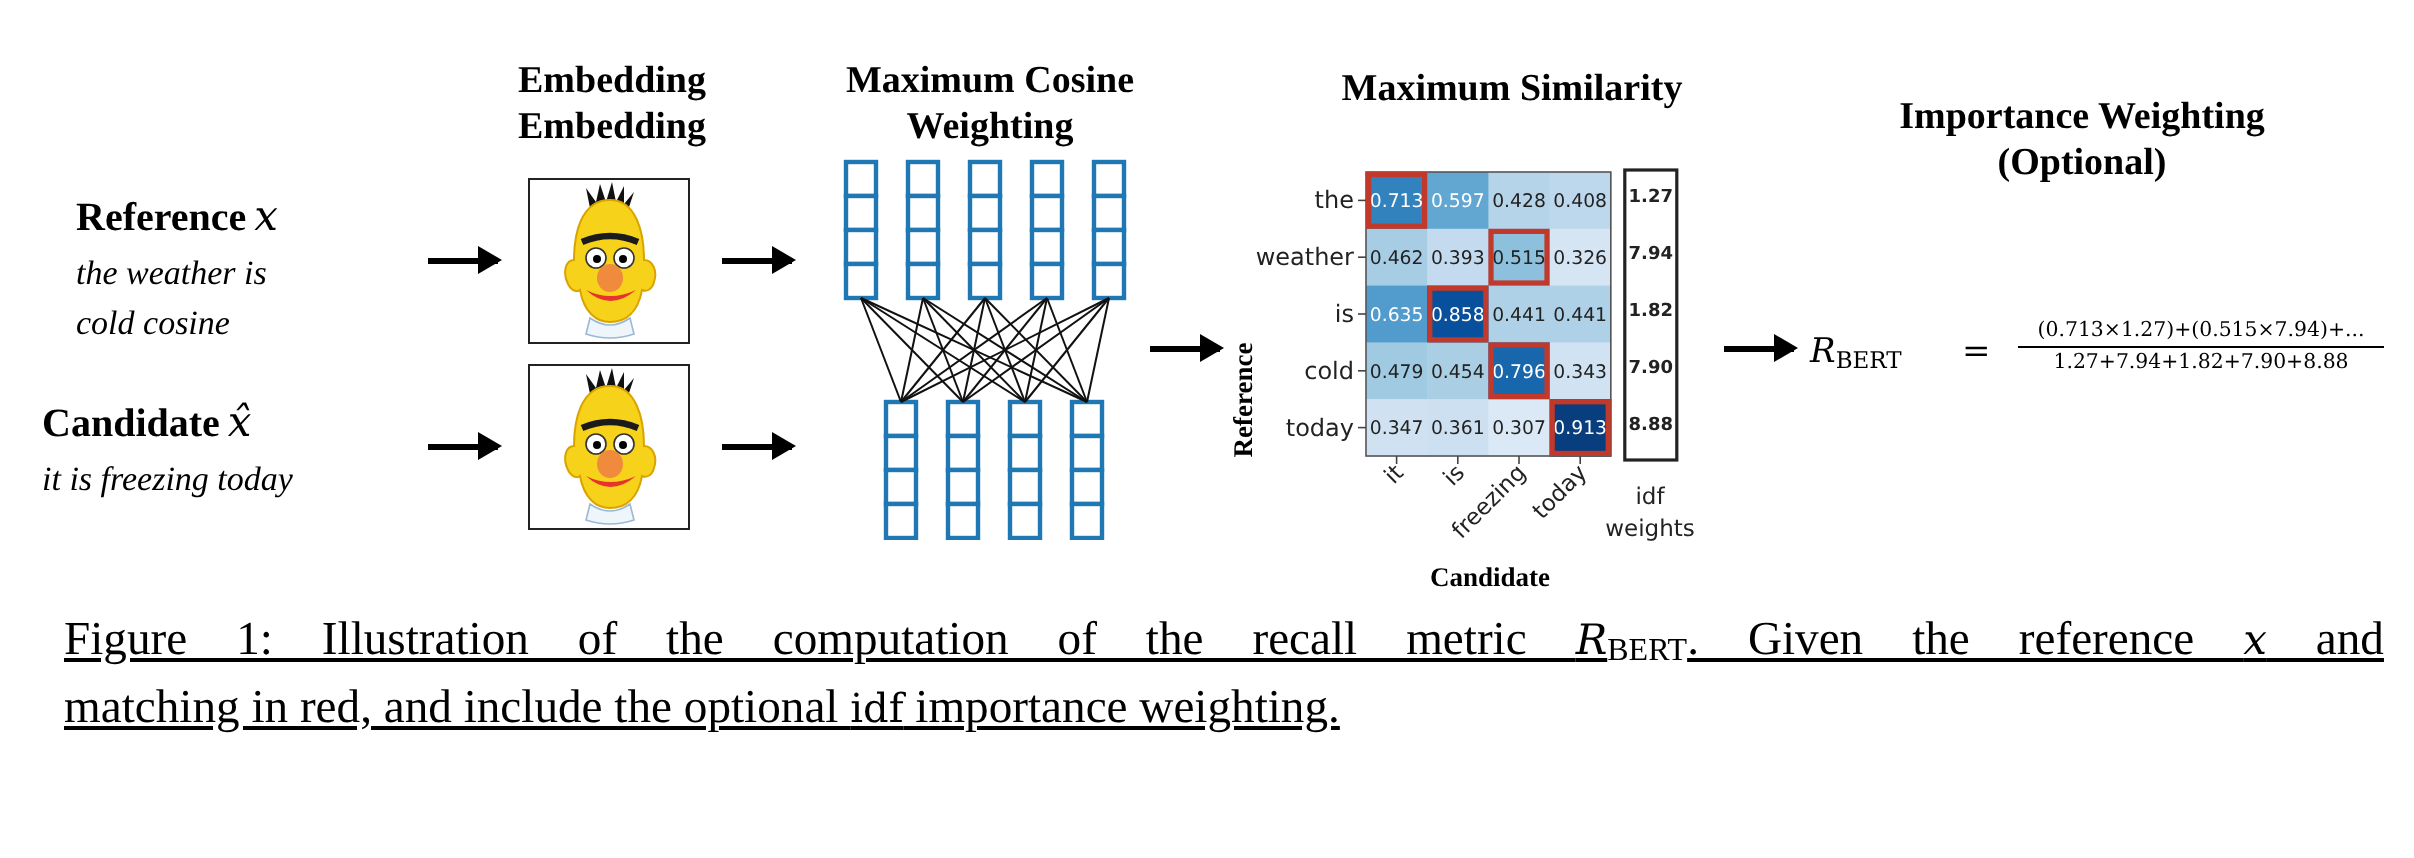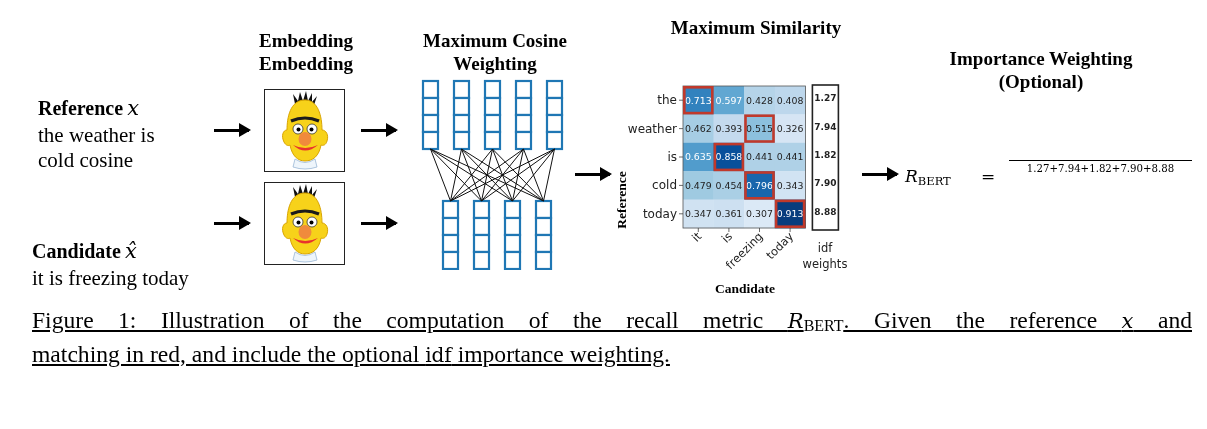--- a/index.html
+++ b/index.html
@@ -1,21 +1,21 @@
 <!DOCTYPE html>
 <html><head>
 <meta charset="utf-8">
 <style>
   html, body { margin:0; padding:0; background:#ffffff; }
   body { width:1207px; height:429px; position:relative; overflow:hidden; font-family:"Liberation Serif", serif; color:#000; }
   .abs { position:absolute; }
   .hdr { position:absolute; font-family:"Liberation Serif", serif; font-weight:bold; font-size:19px; text-align:center; line-height:23px; }
   .ref-title { font-family:"Liberation Serif", serif; font-weight:bold; font-size:20px; }
   .ref-math { font-family:"DejaVu Serif", serif; font-style:italic; font-weight:normal; font-size:21px; }
-  .ref-sent { font-family:"Liberation Serif", serif; font-size:21px; line-height:25px; }
+  .ref-sent { font-family:"Liberation Serif", serif; font-style:italic; font-size:17px; line-height:25px; }
   .arrow { position:absolute; height:3px; background:#000; }
   .arrow::after { content:""; position:absolute; right:-2px; top:-6px; border-left:12px solid #000; border-top:7.5px solid transparent; border-bottom:7.5px solid transparent; }
   .bert-box { position:absolute; width:79px; height:81px; border:1.6px solid #222; background:#fff; }
   .caption { position:absolute; left:32px; top:306px; width:1160px; font-family:"Liberation Serif", serif; font-size:23.6px; line-height:28px; text-align:justify;text-decoration:underline; }
   .caption .m { font-family:"DejaVu Serif", serif; font-style:italic; font-size:21px; }
   .caption sub { font-style:normal; font-family:"Liberation Serif", serif; font-size:16px; vertical-align:-3px; }
   .caption .rm { font-family:"DejaVu Serif", serif; font-size:20px; }
   .formula { position:absolute; font-family:"DejaVu Serif", serif; }
   .hm-label { font-family:"DejaVu Sans", sans-serif; fill:#222; }
   .cell-text { font-family:"DejaVu Sans", sans-serif; font-size:9.4px; }
@@ -24,38 +24,38 @@
 <body>
 
 <div class="hdr" style="left:232px; top:29px; width:148px;">
   <div>Embedding</div>
   <div>Embedding</div>
 </div>
 <div class="hdr" style="left:405px; top:29px; width:180px;">
   <div>Maximum Cosine</div>
   <div>Weighting</div>
 </div>
-<div class="hdr" style="left:640px; top:16px; width:232px;">
+<div class="hdr" style="left:640px; top:33px; width:232px;">
   <div>Maximum Similarity</div>
 </div>
 <div class="hdr" style="left:912px; top:47px; width:258px;">
   <div>Importance Weighting</div>
   <div>(Optional)</div>
 </div>
 
 <div class="abs" style="left:38px; top:95px; width:190px;">
   <div style="line-height:27px;">
     <span class="ref-title">Reference</span>
     <span class="ref-math">x</span>
   </div>
   <div class="ref-sent">the weather is</div>
   <div class="ref-sent">cold cosine</div>
 </div>
 
-<div class="abs" style="left:32px; top:198px; width:200px;margin-top:40px;">
+<div class="abs" style="left:21px; top:198px; width:200px;">
   <div style="line-height:27px;">
     <span class="ref-title">Candidate</span>
     <span class="ref-math">x̂</span>
   </div>
   <div class="ref-sent">it is freezing today</div>
 </div>
 
 <div class="arrow" style="left:214px; top:129px; width:35px;"></div>
 <div class="arrow" style="left:214px; top:222px; width:35px;"></div>
 <div class="arrow" style="left:361px; top:129px; width:35px;"></div>
@@ -251,20 +251,21 @@
     <text x="225.4" y="116.39999999999999" text-anchor="middle" font-family="DejaVu Sans, sans-serif" font-size="9" font-weight="bold" fill="#222">7.90</text>
     <text x="225.4" y="144.79999999999998" text-anchor="middle" font-family="DejaVu Sans, sans-serif" font-size="9" font-weight="bold" fill="#222">8.88</text>
   </svg>
 
 <div class="formula" style="left:905px; top:158px; width:300px; height:36px;">
   <span class="abs" style="left:0; top:8px; font-size:17px;">
     <i>R</i><span style="font-size:11.5px; position:relative; top:3px;">BERT</span>
   </span>
   <span class="abs" style="left:76px; top:8px; font-size:17px;">=</span>
   <div class="abs" style="left:104px; top:1px; width:183px; text-align:center; font-size:10.2px; line-height:13px;">
+    <div>(0.713×1.27)+(0.515×7.94)+...</div>
     <div style="height:1px; background:#000; margin:1px 0 1px 0;"></div>
     <div>1.27+7.94+1.82+7.90+8.88</div>
   </div>
 </div>
 
 <div class="caption">
   <div style="text-align:justify; text-align-last:justify;">
     <span>Figure 1: Illustration of the computation of the recall metric </span><span class="m"><span>R</span><sub>BERT</sub></span><span>. Given the reference </span><span class="m">x</span><span> and</span>
   </div>
   <div>

